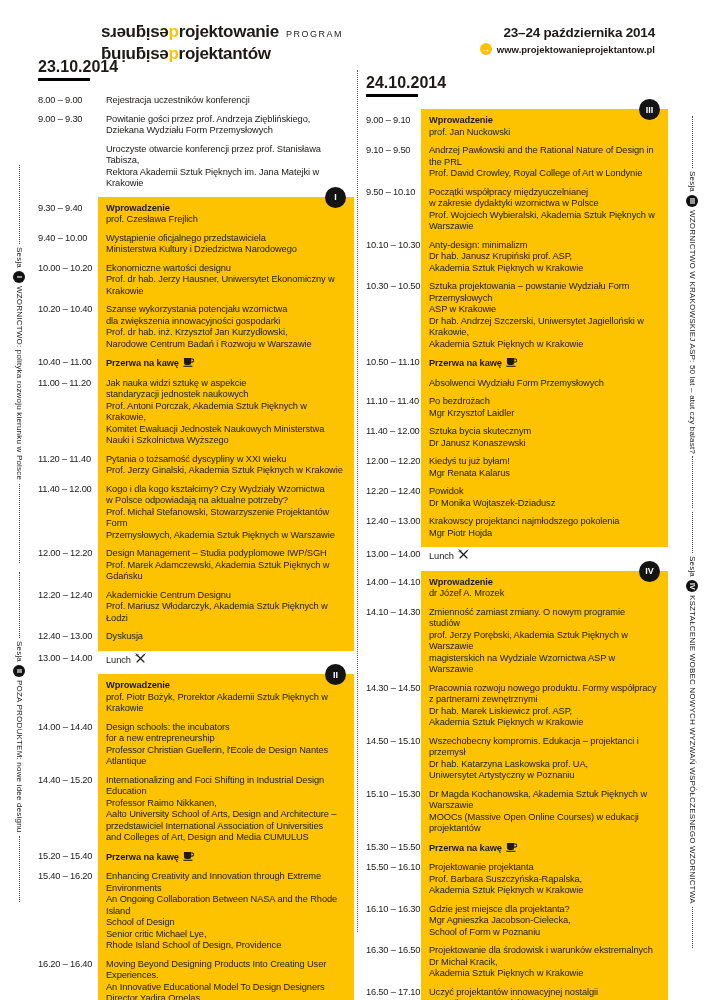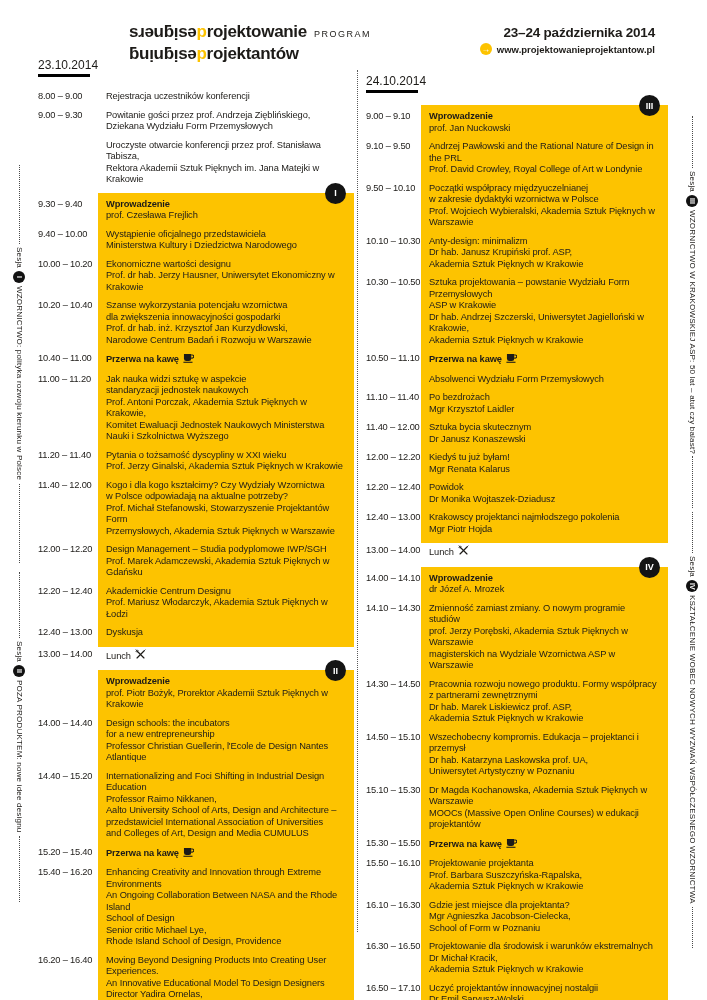--- a/index.html
+++ b/index.html
@@ -3,33 +3,33 @@
 <meta charset="utf-8">
 <style>
   :root{ --yellow:#FDC300; --ink:#1d1b18; }
   *{margin:0;padding:0;box-sizing:border-box;}
   html,body{background:#fff;}
   body{font-family:"Liberation Sans","DejaVu Sans",sans-serif;color:var(--ink);}
   .page{position:relative;width:707px;height:1000px;background:#fff;overflow:hidden;}
 
   
   .logo{position:absolute;left:101px;top:22px;line-height:19px;}
-  .logo .big{font-size:17px;font-weight:bold;letter-spacing:-0.3px;margin-left:28px;}
+  .logo .big{font-size:17px;font-weight:bold;letter-spacing:-0.3px;}
   .logo .p{color:var(--yellow);}
   .logo .suffix{font-size:9px;font-weight:normal;letter-spacing:1.5px;margin-left:7px;}
   .header-right{position:absolute;right:52px;top:25px;text-align:right;}
   .header-date{font-size:13.5px;font-weight:bold;letter-spacing:-0.2px;}
   .header-site{margin-top:3px;font-size:9.5px;font-weight:bold;display:flex;align-items:center;justify-content:flex-end;gap:5px;}
   .link-badge{display:inline-flex;width:12px;height:12px;border-radius:50%;background:var(--yellow);color:#fff;font-size:8.5px;line-height:12px;align-items:center;justify-content:center;flex:0 0 auto;}
 
   
   .col{position:absolute;}
   .col-left{left:38px;top:58px;width:316px;}
   .col-right{left:366px;top:74px;width:302px;}
-  .col-date{font-size:12px;font-weight:normal;margin-bottom:12px;}
+  .col-date{font-size:16px;font-weight:bold;margin-bottom:12px;}
   .col-date::after{content:"";display:block;width:52px;height:3px;background:#000;margin-top:2px;}
 
   .section{position:relative;}
   .section.hl{padding-top:6px;padding-bottom:1px;}
   .col-left .section.hl{background:linear-gradient(to right, rgba(0,0,0,0) 60px, var(--yellow) 60px);}
   .col-right .section.hl{background:linear-gradient(to right, rgba(0,0,0,0) 55px, var(--yellow) 55px);}
   .section.plain{padding-top:2px;}
 
   .row{display:flex;padding-bottom:7px;justify-content:center;}
   .time{flex:0 0 60px;font-size:9.3px;line-height:11.5px;letter-spacing:-0.2px;}

